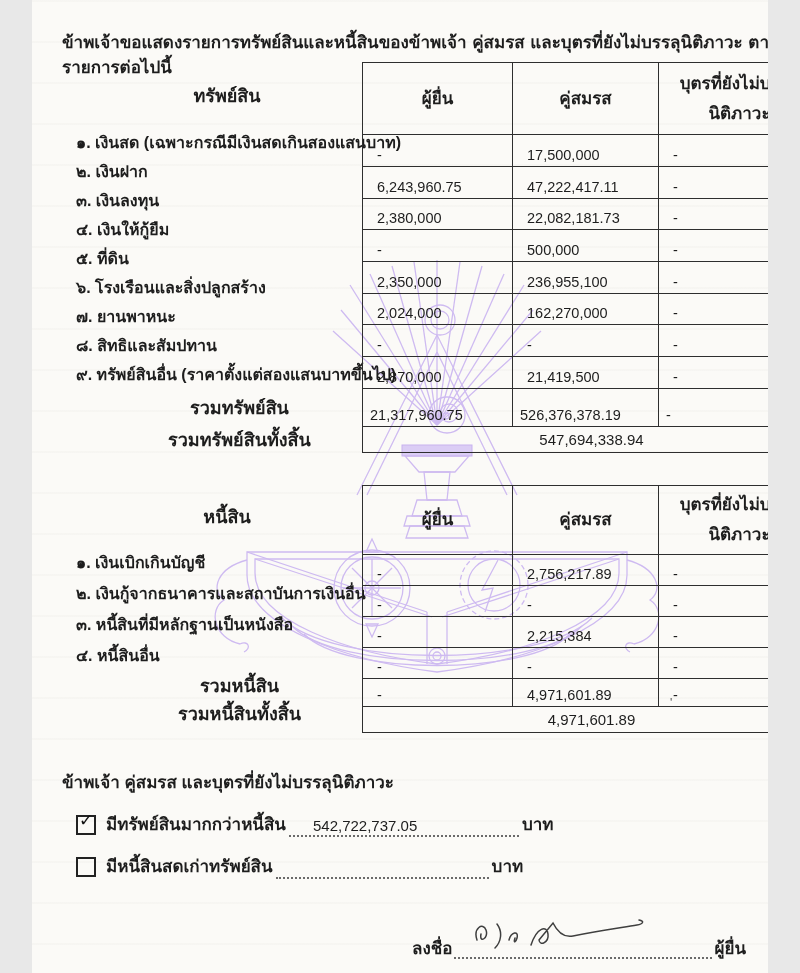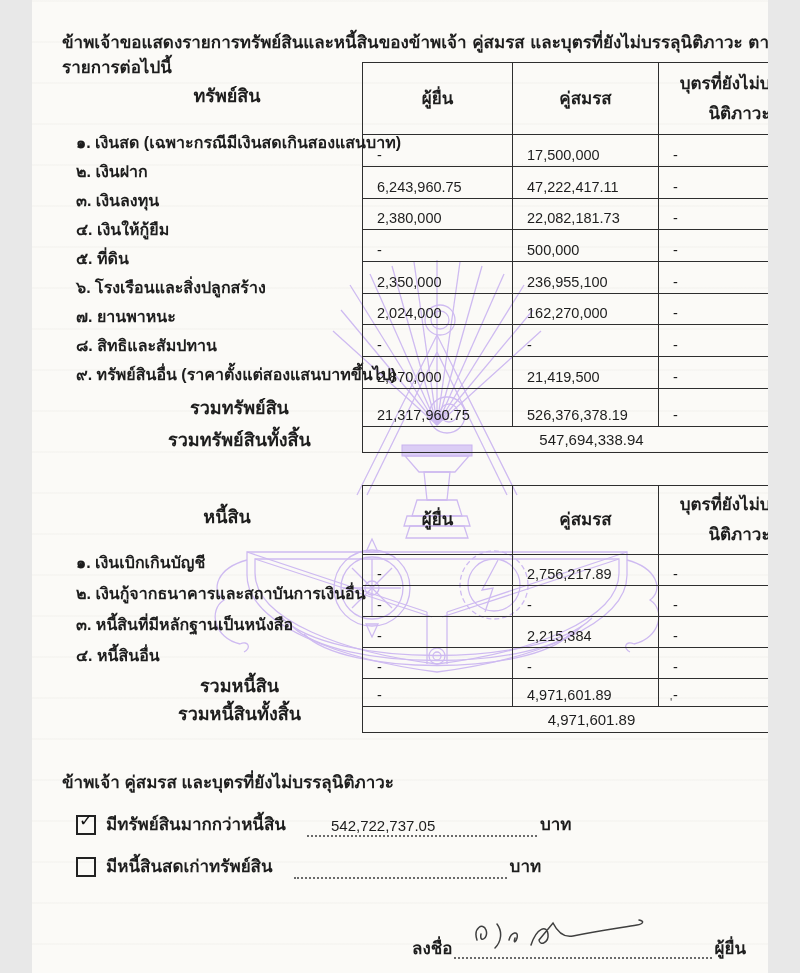--- a/index.html
+++ b/index.html
@@ -37,38 +37,38 @@
   table.vals th{
     font-size:17px;font-weight:bold;text-align:center;vertical-align:middle;
     line-height:1.75;padding:4px 6px;
   }
   td.val{vertical-align:bottom;text-align:left;padding:0 0 3px 14px;
     font-size:14.5px;font-weight:normal;}
   td.grand{vertical-align:middle;text-align:center;font-size:15px;padding:0;}
 
   .assets-h th{height:56px;}
   .assets .r td.val{height:26px;}
-  .assets .r-total td.val{height:32px;}
+  .assets .r-total td.val{height:32px;padding-left:7px;}
   .assets td.grand{height:24px;}
   .liab-h th{height:52px;}
   .liab .r td.val{height:27px;}
   .liab .r-total td.val{height:24px;}
   .liab td.grand{height:25px;}
 
   .summary{position:absolute;left:30px;top:768px;width:620px;z-index:1;}
   .sum-intro{font-size:17px;font-weight:bold;}
   .opt{display:flex;align-items:flex-end;margin-top:16px;height:26px;}
   .cbox{
     width:16px;height:16px;border:2px solid #222;flex:none;
     margin:0 10px 2px 14px;position:relative;background:transparent;
   }
   .cbox .tick{
     position:absolute;left:1px;top:-5px;font-size:17px;font-weight:bold;color:#111;line-height:1;
   }
-  .opt-label{font-size:17px;font-weight:bold;margin-right:21px;white-space:nowrap;}
+  .opt-label{font-size:17px;font-weight:bold;margin-right:3px;white-space:nowrap;}
   .dotline{
     border-bottom:2px dotted #6a6a6a;font-size:15px;line-height:19px;
     padding:0 0 0 24px;box-sizing:border-box;white-space:nowrap;
   }
   .dots-1{width:230px;}
   .dots-2{width:213px;}
   .unit{font-size:17px;font-weight:bold;margin-left:3px;}
 
   .sigrow{position:absolute;left:380px;top:934px;display:flex;align-items:center;z-index:1;}
   .sig-label,.sig-role{font-size:17px;font-weight:bold;}

